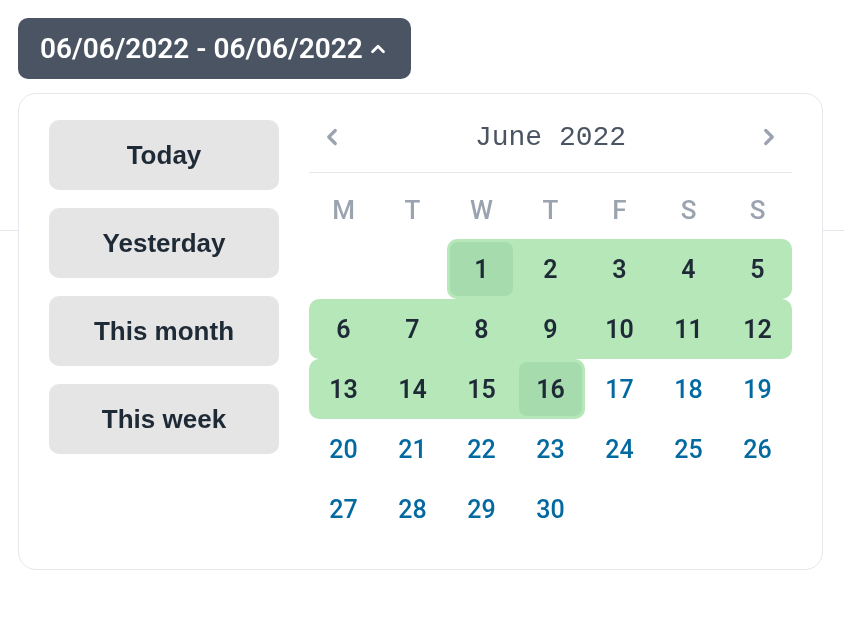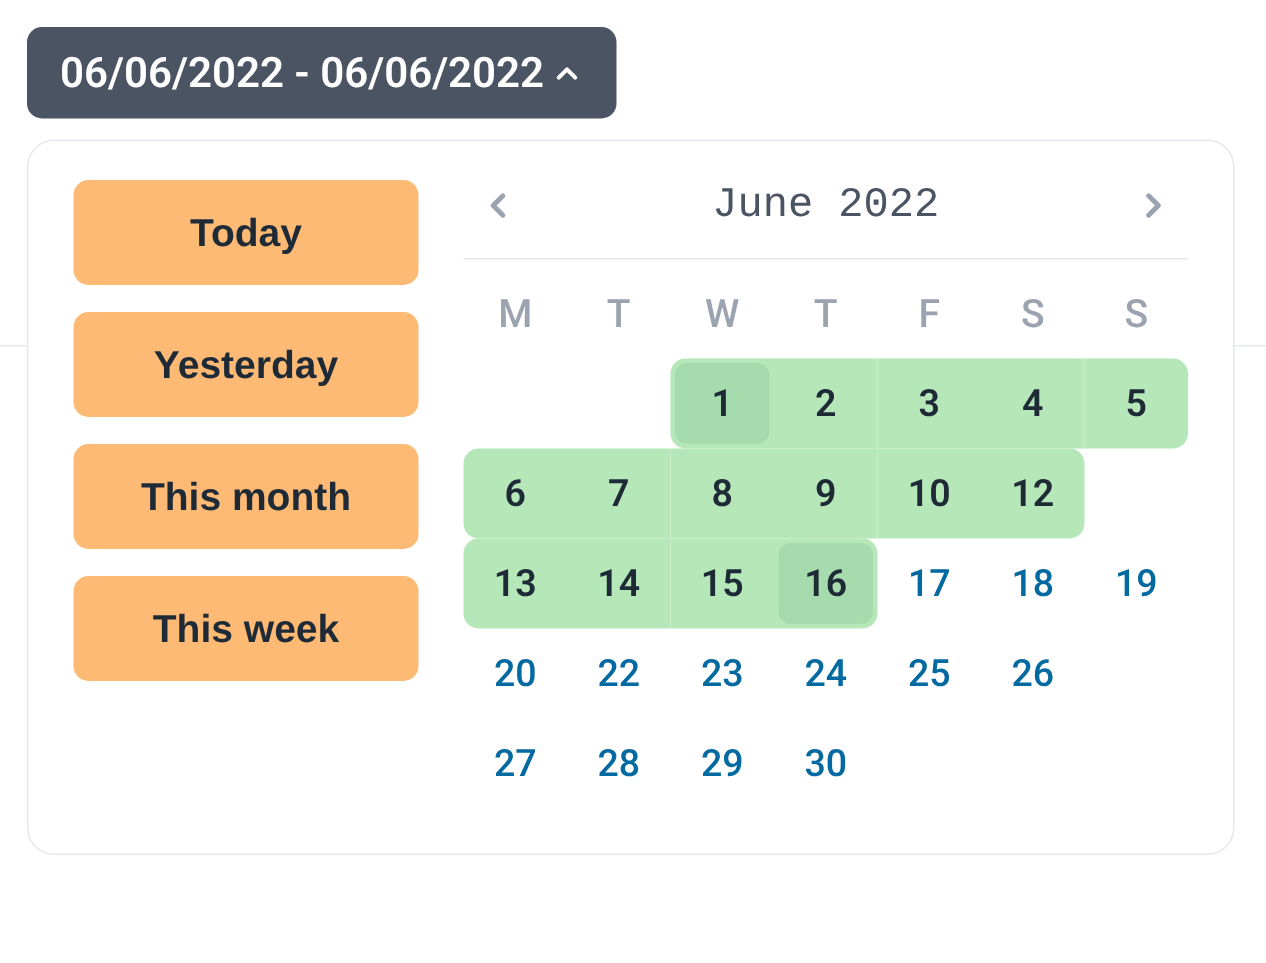--- a/index.html
+++ b/index.html
@@ -49,21 +49,21 @@
       gap: 30px;
     }
     .presets {
       display: flex;
       flex-direction: column;
       gap: 18px;
       width: 230px;
       flex-shrink: 0;
     }
     .preset-btn {
-      background: #fdba74;
+      background: #e5e5e5;
       border: none;
       border-radius: 10px;
       height: 70px;
       font-size: 26px;
       font-weight: 600;
       color: #1f2a37;
       cursor: pointer;
     }
     .calendar {
       flex: 1;
@@ -230,20 +230,23 @@
             </div>
             <div class="day-cell in-range">
               <span>8</span>
             </div>
             <div class="day-cell in-range">
               <span>9</span>
             </div>
             <div class="day-cell in-range">
               <span>10</span>
             </div>
+            <div class="day-cell in-range">
+              <span>11</span>
+            </div>
             <div class="day-cell in-range range-end">
               <span>12</span>
             </div>
           </div>
           <div class="week">
             <div class="day-cell in-range range-start">
               <span>13</span>
             </div>
             <div class="day-cell in-range">
               <span>14</span>
@@ -260,20 +263,23 @@
             <div class="day-cell muted">
               <span>18</span>
             </div>
             <div class="day-cell muted">
               <span>19</span>
             </div>
           </div>
           <div class="week">
             <div class="day-cell muted">
               <span>20</span>
+            </div>
+            <div class="day-cell muted">
+              <span>21</span>
             </div>
             <div class="day-cell muted">
               <span>22</span>
             </div>
             <div class="day-cell muted">
               <span>23</span>
             </div>
             <div class="day-cell muted">
               <span>24</span>
             </div>

